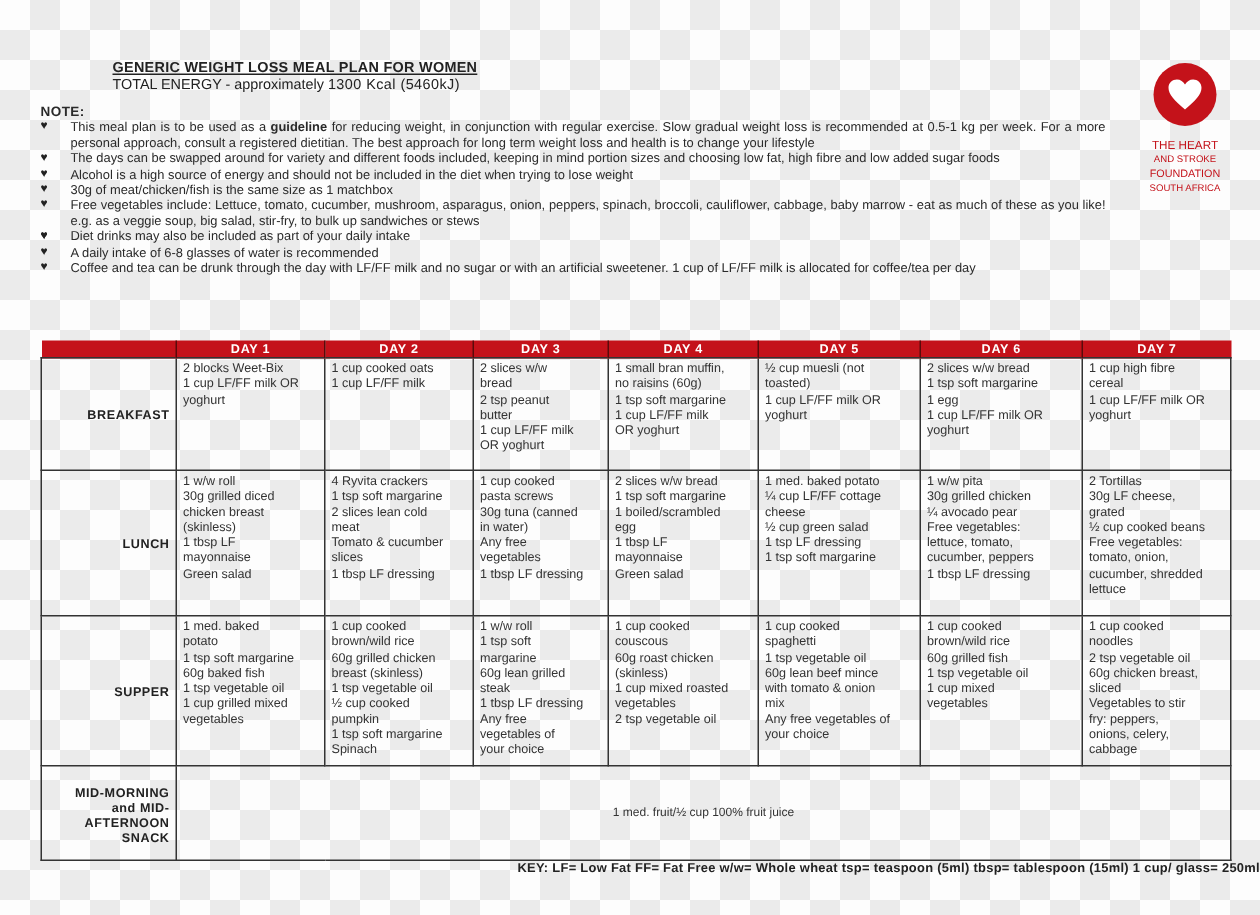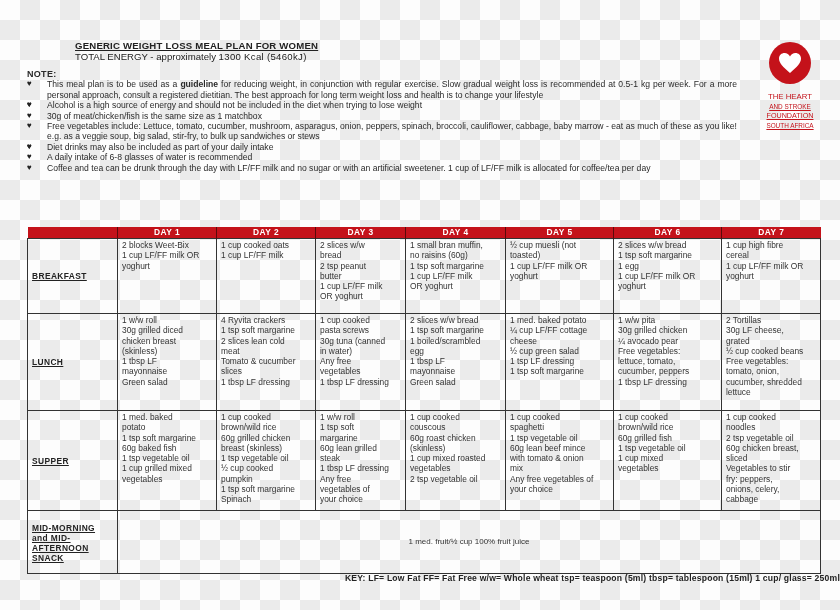--- a/index.html
+++ b/index.html
@@ -39,39 +39,39 @@
     left: 758px; top: 42px; width: 64px; text-align: center;
   }
   .logo .circle {
     width: 42px; height: 42px; border-radius: 50%;
     background: #c4121a; margin: 0 auto; position: relative;
   }
   .logo .circle svg { position: absolute; left: 9px; top: 10px; }
   .logo .name {
     color: #c4121a; font-size: 7.4px; line-height: 9.5px; margin-top: 8px; text-align: center;
   }
-  .logo .name .sub { font-size: 6.4px; text-decoration: underline; }
+  .logo .name .sub { font-size: 6.4px; }
   table.plan {
     position: absolute; left: 27px; top: 227px; width: 793px;
     border-collapse: collapse; table-layout: fixed;
     font-size: 8.4px; line-height: 10.3px; color: #333;
   }
   table.plan th {
     background: #c4121a; color: #fff; font-size: 8.4px; font-weight: bold;
     letter-spacing: 0.5px; height: 11px; padding: 0; line-height: 11px;
     border-left: 1px solid #5a0a0a; text-align: center;
   }
   table.plan th:first-child { border-left: none; }
   table.plan td {
     border: 1px solid #333; vertical-align: top; padding: 1px 4px 0 4px;
     background: transparent;
   }
   table.plan td.meal {
-    vertical-align: middle; text-align: left; font-weight: bold;
-    font-size: 8.4px; letter-spacing: 0.4px; color: #222; text-decoration: underline;
+    vertical-align: middle; text-align: right; font-weight: bold;
+    font-size: 8.4px; letter-spacing: 0.4px; color: #222;
   }
   table.plan td .line { display: block; white-space: nowrap; }
   table.plan td.snack-cell { vertical-align: middle; text-align: center; font-size: 8px; }
   table.plan td.snack-label { font-size: 8.4px; line-height: 10px; }
   .key {
     left: 0; top: 573px; width: 840px; text-align: right;
     font-size: 8.6px; font-weight: bold; color: #222; letter-spacing: 0.2px;
   }
 </style>
 </head>
@@ -91,21 +91,21 @@
     <div class="sub">AND STROKE</div>
     <div class="sub" style="font-size:7.2px">FOUNDATION</div>
     <div class="sub">SOUTH AFRICA</div>
   </div>
 </div>
 
 <div class="abs notes">
   <div class="heading">NOTE:</div>
   <ul id="notes-list">
       <li><span class="bullet">♥</span><span>This meal plan is to be used as a </span><b>guideline</b><span> for reducing weight, in conjunction with regular exercise. Slow gradual weight loss is recommended at 0.5-1 kg per week. For a more personal approach, consult a registered dietitian. The best approach for long term weight loss and health is to change your lifestyle</span></li>
-      <li><span class="bullet">♥</span><b></b><span></span></li>
+      <li><span class="bullet">♥</span><span>The days can be swapped around for variety and different foods included, keeping in mind portion sizes and choosing low fat, high fibre and low added sugar foods</span><b></b><span></span></li>
       <li><span class="bullet">♥</span><span>Alcohol is a high source of energy and should not be included in the diet when trying to lose weight</span><b></b><span></span></li>
       <li><span class="bullet">♥</span><span>30g of meat/chicken/fish is the same size as 1 matchbox</span><b></b><span></span></li>
       <li><span class="bullet">♥</span><span>Free vegetables include: Lettuce, tomato, cucumber, mushroom, asparagus, onion, peppers, spinach, broccoli, cauliflower, cabbage, baby marrow - eat as much of these as you like! e.g. as a veggie soup, big salad, stir-fry, to bulk up sandwiches or stews</span><b></b><span></span></li>
       <li><span class="bullet">♥</span><b></b><span></span></li>
       <li><span class="bullet">♥</span><span>Diet drinks may also be included as part of your daily intake</span><b></b><span></span></li>
       <li><span class="bullet">♥</span><span>A daily intake of 6-8 glasses of water is recommended</span><b></b><span></span></li>
     </ul>
   <ul id="extras-list">
       <li><span class="bullet">♥</span><span>Coffee and tea can be drunk through the day with LF/FF milk and no sugar or with an artificial sweetener. 1 cup of LF/FF milk is allocated for coffee/tea per day</span></li>
     </ul>

